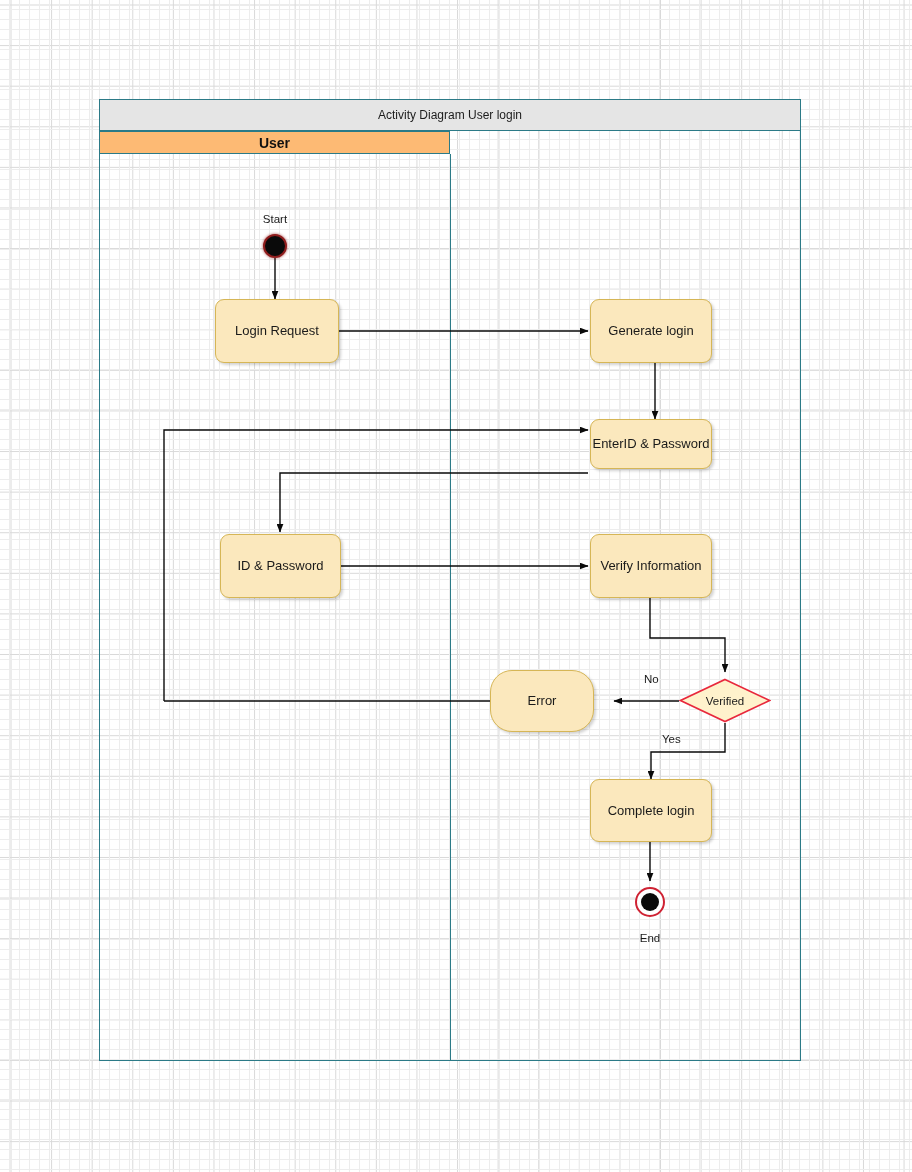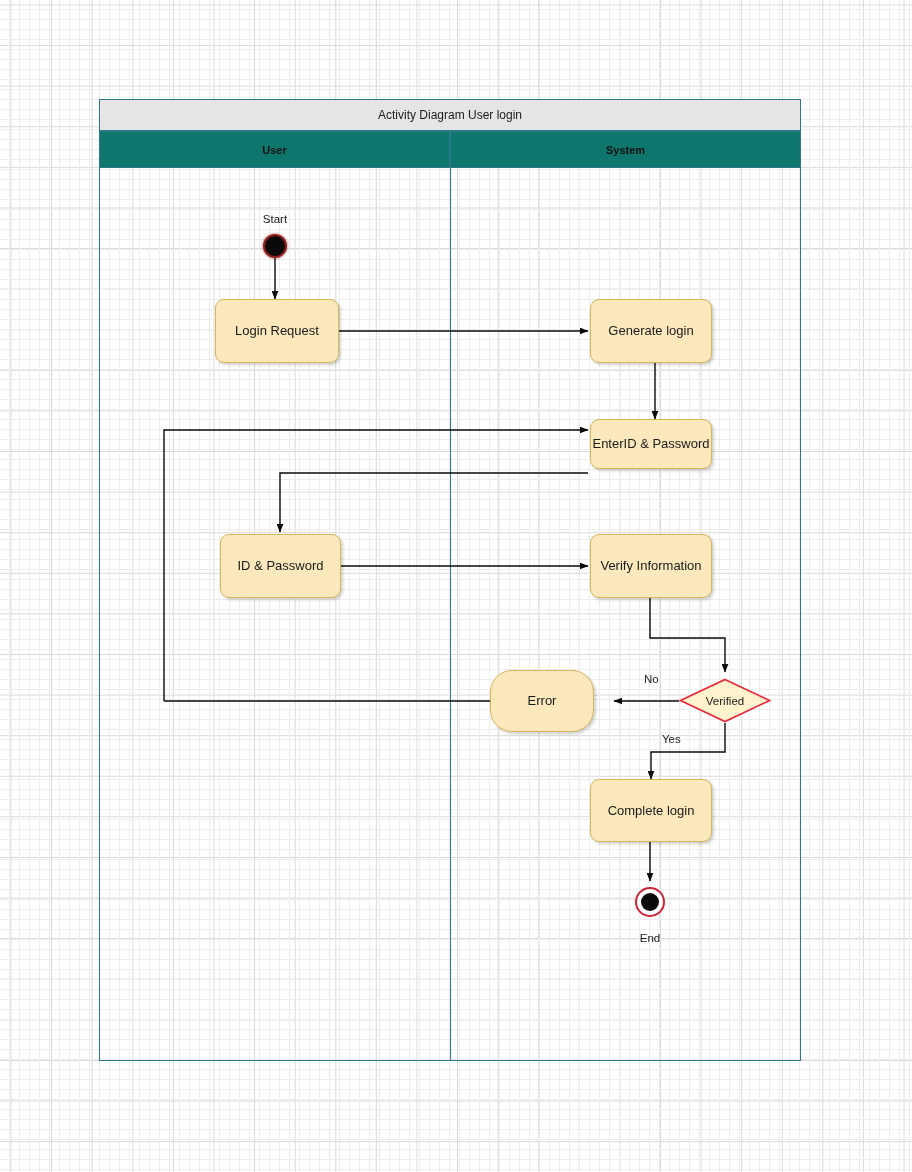--- a/index.html
+++ b/index.html
@@ -66,28 +66,28 @@
     display: flex;
     align-items: center;
     justify-content: center;
     font-size: 12px;
     color: #1c1c1c;
   }
 
   .lane-header {
     position: absolute;
     top: 131px;
-    height: 37px;
-    box-sizing: border-box;
-    background: #0f766e;
+    height: 23px;
+    box-sizing: border-box;
+    background: #fdba74;
     border: 1.5px solid #2b7a87;
     display: flex;
     align-items: center;
     justify-content: center;
-    font-size: 11px;
+    font-size: 14px;
     font-weight: bold;
     color: #111111;
   }
   #lane-header-user   { left: 99px;  width: 351px; }
   #lane-header-system { left: 450px; width: 351px; }
 
   #lane-divider {
     position: absolute;
     left: 449.5px;
     top: 154px;
@@ -213,23 +213,20 @@
   <div id="swimlane-frame"></div>
 
   <div id="diagram-title-bar">
     <span>Activity Diagram User login</span>
   </div>
 
   <div class="lane-header" id="lane-header-user">
     <span>User</span>
   </div>
 
-  <div class="lane-header" id="lane-header-system">
-    <span>System</span>
-  </div>
 
   <div id="lane-divider"></div>
 
   <svg id="edges-layer" width="912" height="1172" viewBox="0 0 912 1172">
     <defs>
       <marker id="arrowhead" markerWidth="9" markerHeight="7" refX="8.4" refY="3.5" orient="auto" markerUnits="userSpaceOnUse">
         <path d="M0,0 L9,3.5 L0,7 z" fill="#0a0a0a"></path>
       </marker>
     </defs>
 

